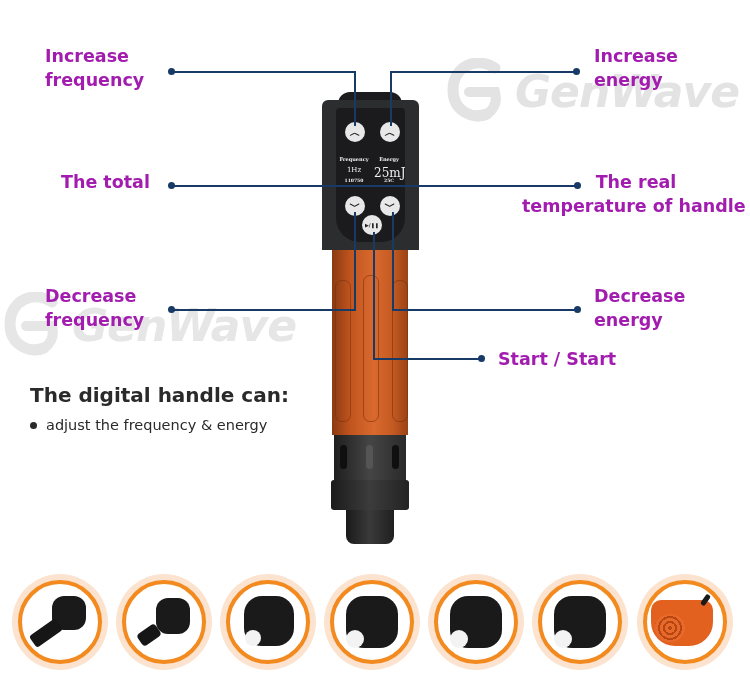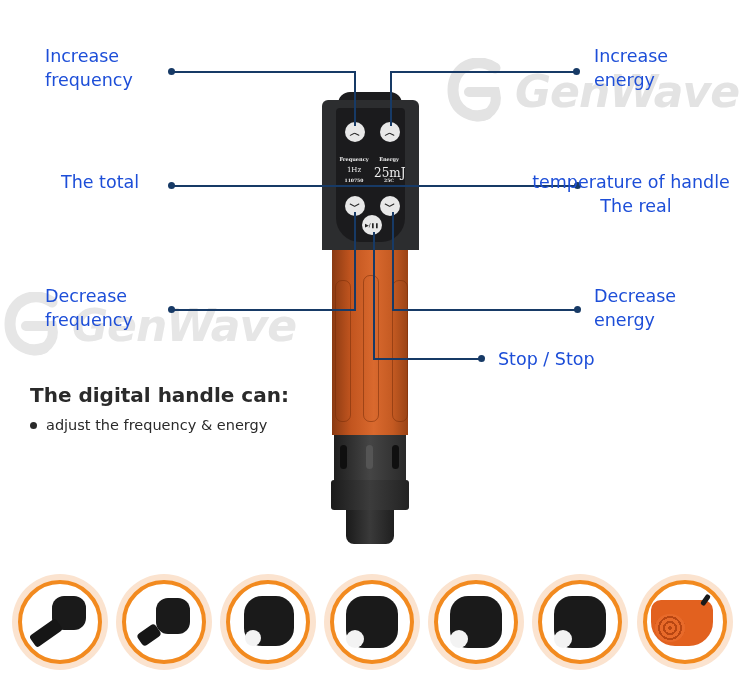--- a/index.html
+++ b/index.html
@@ -1,19 +1,19 @@
 <!DOCTYPE html>
 <html><head>
 <meta charset="utf-8">
 <style>
   html, body { margin:0; padding:0; }
   body { width:750px; height:699px; background:#ffffff; position:relative; overflow:hidden; font-family:"Liberation Sans", "DejaVu Sans", sans-serif; }
   .watermark { position:absolute; color:#e3e3e3; font-family:"DejaVu Sans", sans-serif; font-weight:bold; font-style:italic; font-size:44px; letter-spacing:-1px; white-space:nowrap; }
   .wm-logo { position:absolute; }
-  .label { position:absolute; color:#1d4ed8; font-family:"DejaVu Sans", sans-serif; font-weight:normal; font-size:17.5px; line-height:24px; white-space:nowrap; }
+  .label { position:absolute; color:#a21caf; font-family:"DejaVu Sans", sans-serif; font-weight:bold; font-size:17.5px; line-height:24px; white-space:nowrap; }
   .line { position:absolute; background:#173a66; }
   .dot { position:absolute; width:7px; height:7px; border-radius:50%; background:#173a66; }
   .feat-title { position:absolute; left:30px; top:383px; font-family:"DejaVu Sans", sans-serif; font-weight:bold; font-size:20px; color:#2a2a2a; white-space:nowrap; }
   .feat-list { position:absolute; left:28px; top:410px; width:290px; margin:0; padding:0; list-style:none; }
   .feat-list li { position:relative; padding-left:18px; font-family:"DejaVu Sans", sans-serif; font-size:14.5px; color:#2a2a2a; line-height:30px; }
   .feat-list li::before { content:""; position:absolute; left:2px; top:12px; width:7px; height:7px; border-radius:50%; background:#2a2a2a; }
   .feat-list li.justify { text-align:justify; text-align-last:left; word-spacing:6px; }
   
   .head { position:absolute; left:322px; top:100px; width:97px; height:150px; background:#2c2d2f; border-radius:6px 6px 0 0; }
   .head-top { position:absolute; left:338px; top:92px; width:64px; height:12px; background:#1c1c1e; border-radius:30px 30px 0 0; }
@@ -120,32 +120,32 @@
   <div>frequency</div>
 </div>
 <div class="label" style="left:594px; top:44px;">
   <div>Increase</div>
   <div>energy</div>
 </div>
 <div class="label" style="left:61px; top:170px;">
   <div>The total</div>
 </div>
 <div class="label" style="left:522px; top:170px; text-align:center; width:218px;">
+  <div style="padding-left:10px;">The real</div>
   <div>temperature of handle</div>
-  <div style="padding-left:10px;">The real</div>
 </div>
 <div class="label" style="left:45px; top:284px;">
   <div>Decrease</div>
   <div>frequency</div>
 </div>
 <div class="label" style="left:594px; top:284px;">
   <div>Decrease</div>
   <div>energy</div>
 </div>
-<div class="label" style="left:498px; top:347px;">Stop / Stop</div>
+<div class="label" style="left:498px; top:347px;">Start / Start</div>
 
 <div class="feat-title">The digital handle can:</div>
 <ul class="feat-list">
   <li>adjust the frequency &amp; energy</li>
 </ul>
 
 <div>
   <div class="acc" style="left:12px; top:574px;">
     <div class="acc-ring"></div>
     <div class="acc-body" style="left:40px; top:22px; width:34px; height:34px; background:#1a1a1a; border-radius:12px;"></div>

